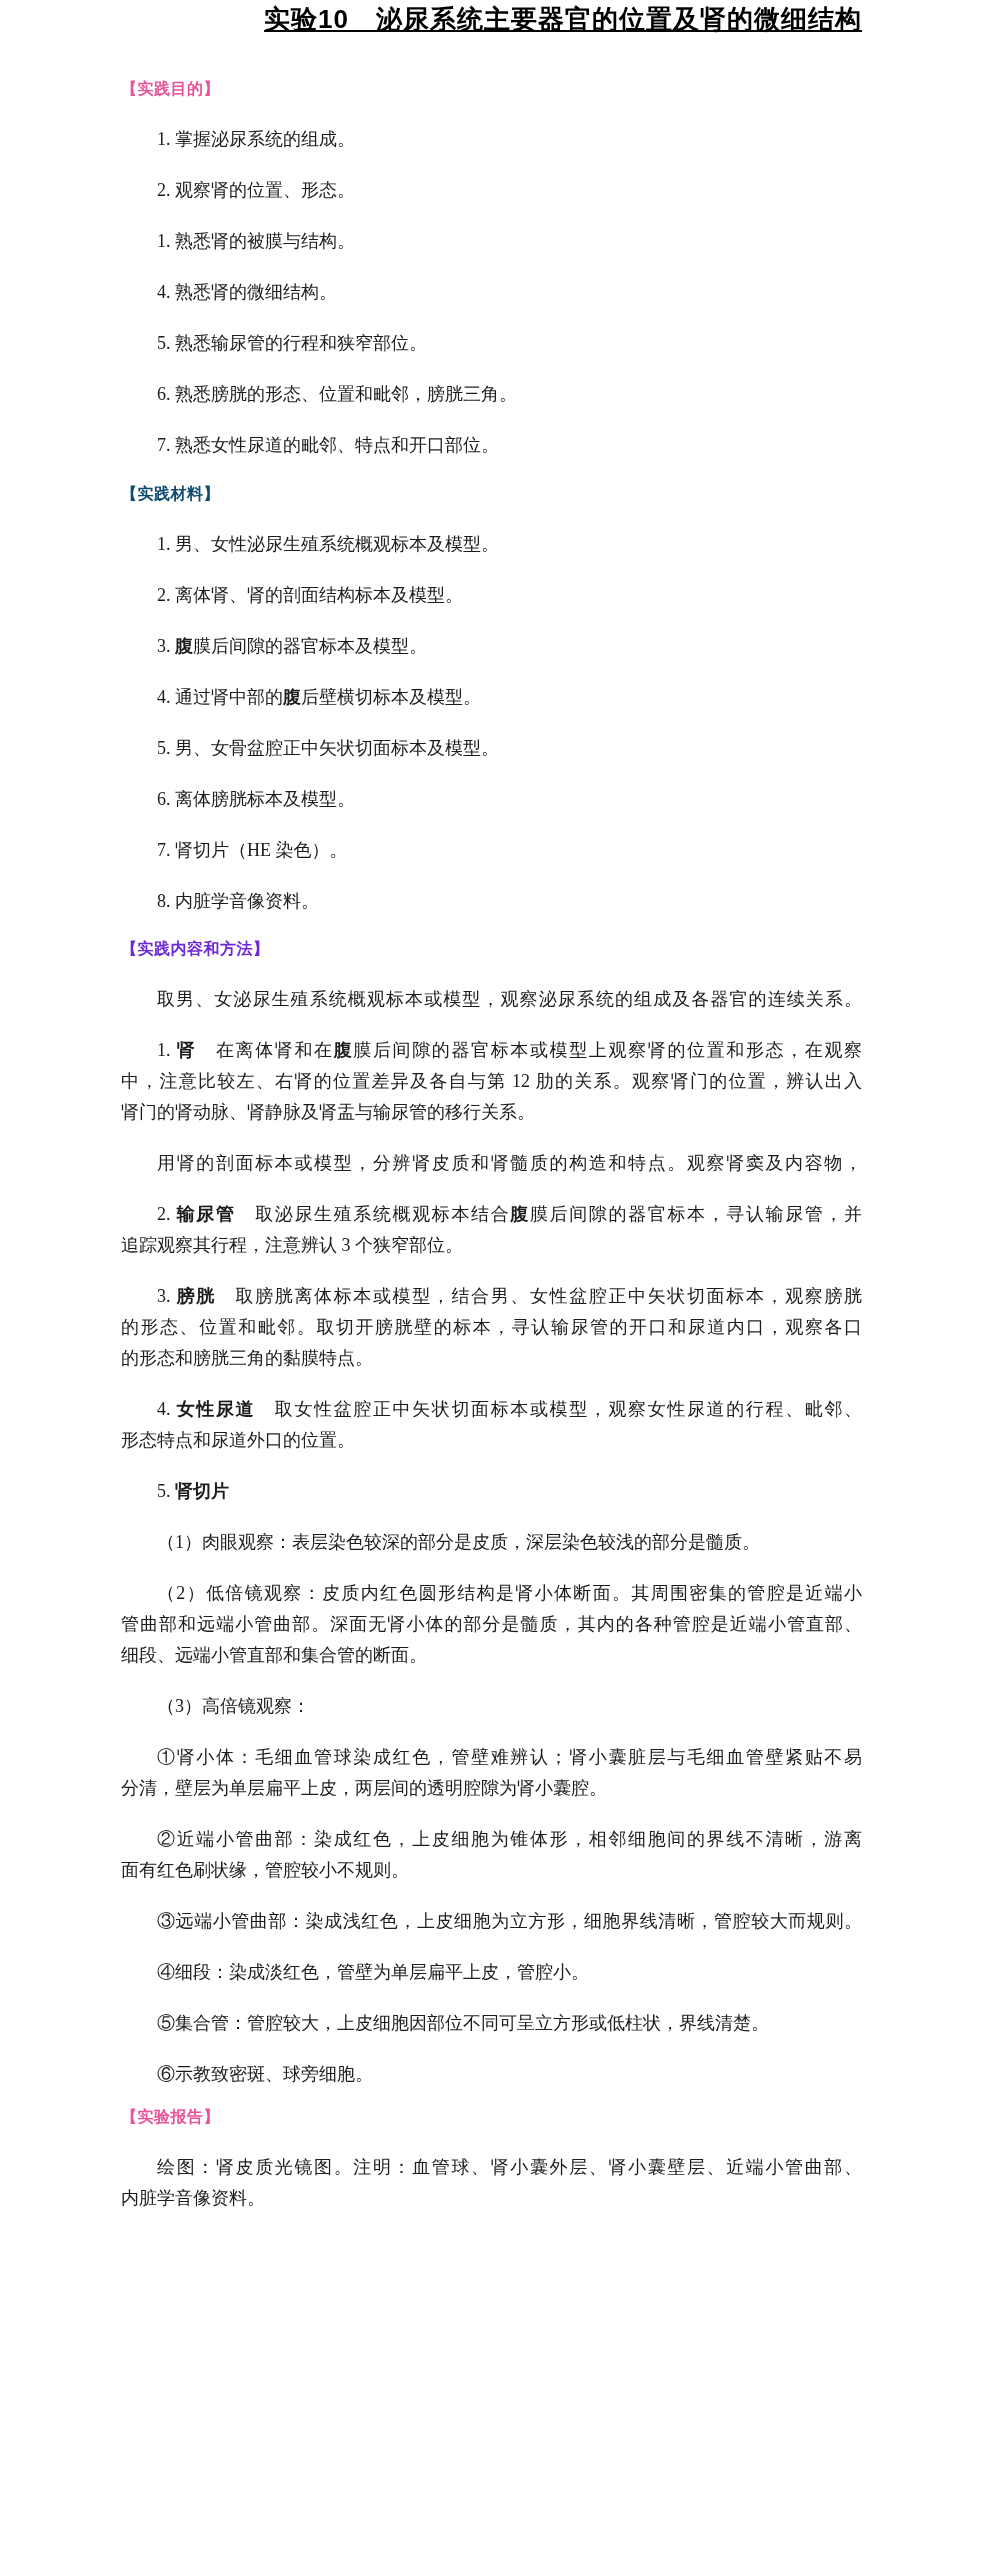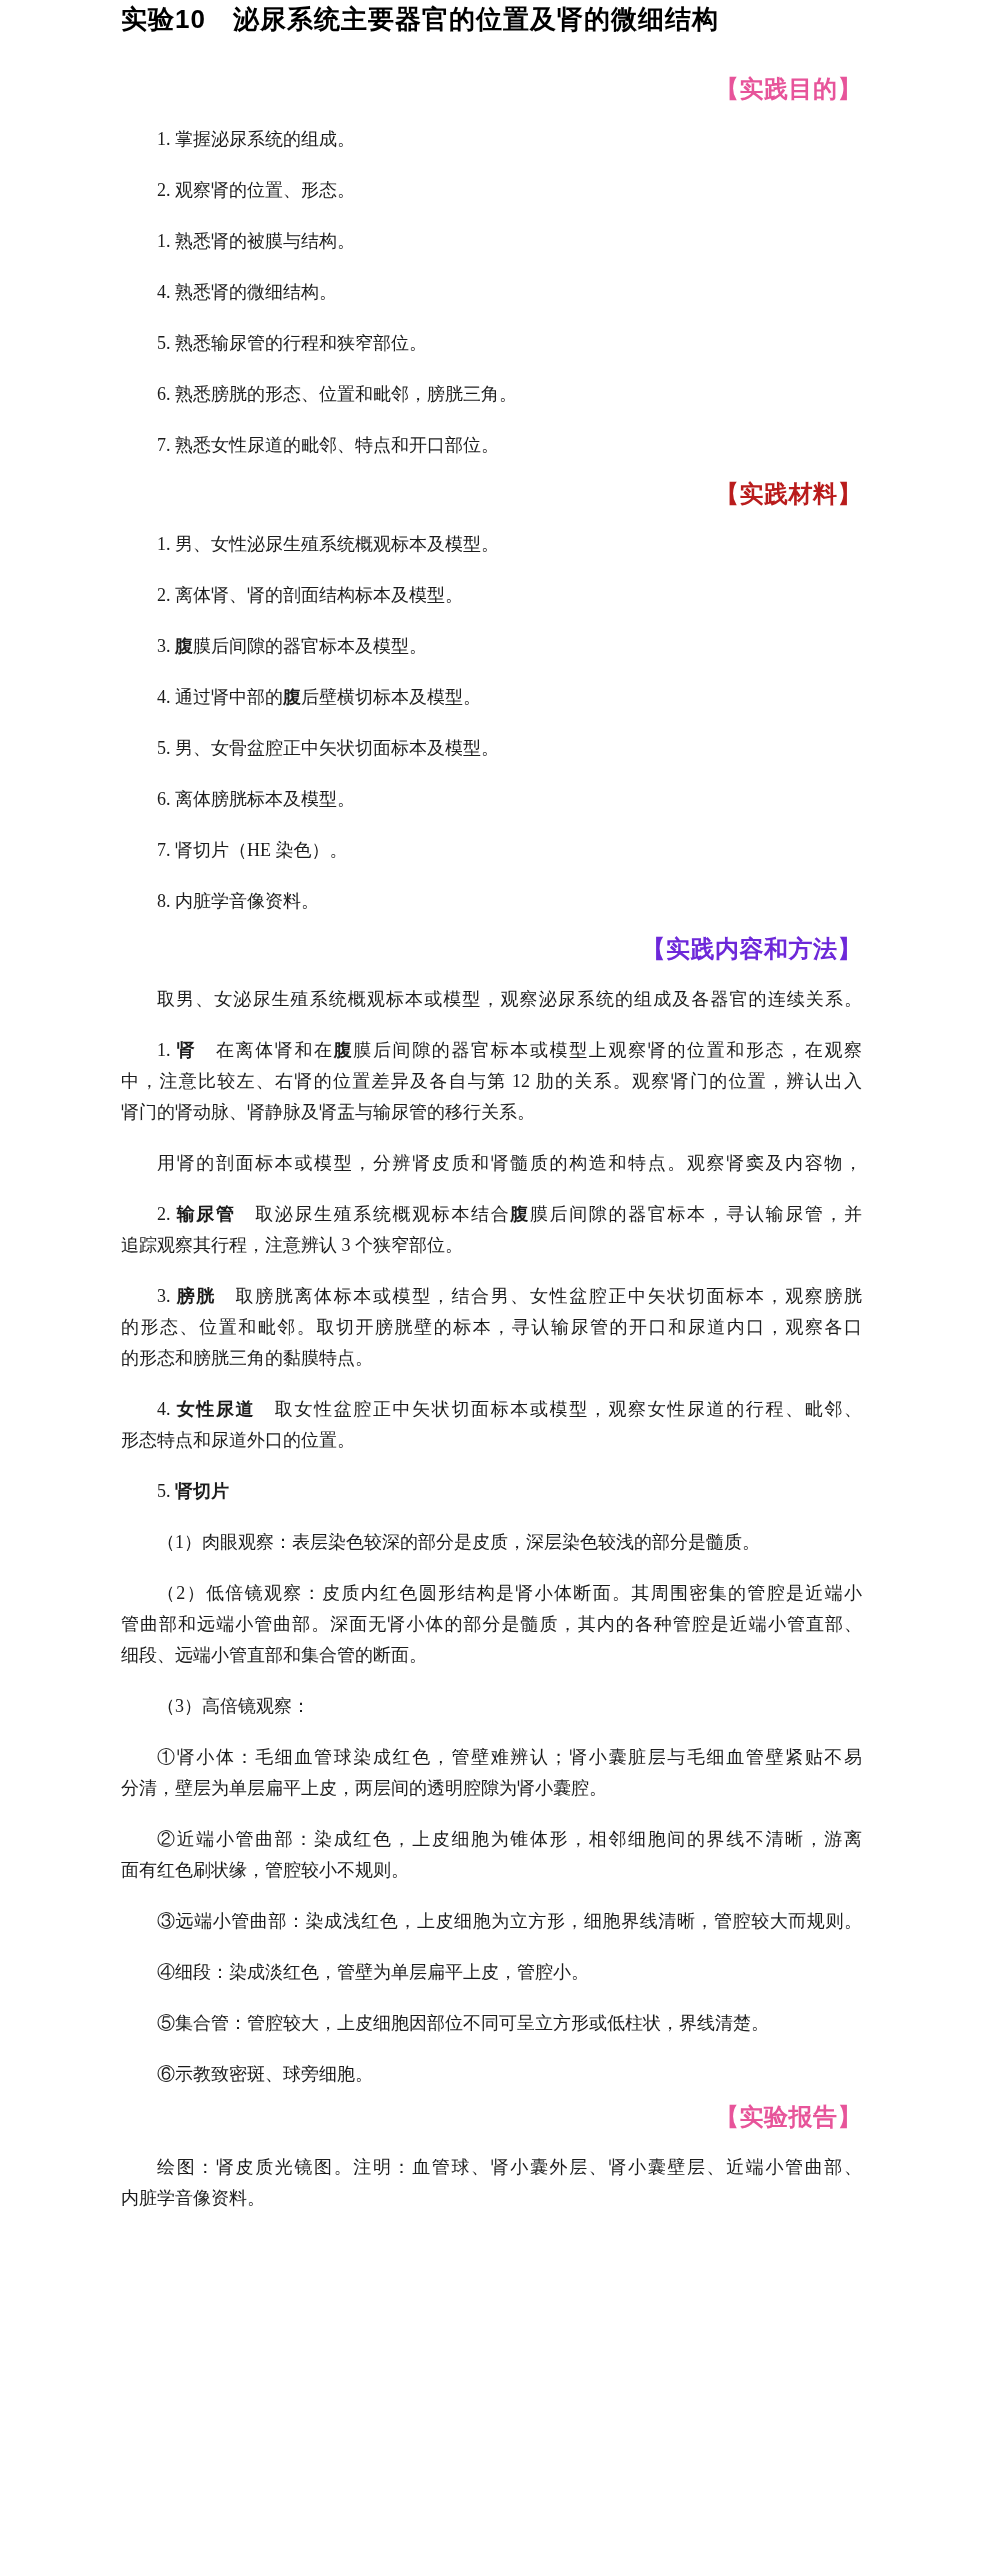--- a/index.html
+++ b/index.html
@@ -12,34 +12,34 @@
     color:#1c1c1c;
   }
   .inner{padding:3.1px 130px 0 121px;}
   .title{
     margin:0;
     font-family:"Liberation Sans", sans-serif;
     font-weight:bold;
     font-size:26px;
     line-height:32px;
     letter-spacing:1px;
-    text-align:left;
+    text-align:right;
     color:#000000;
     white-space:nowrap;
+    text-decoration:underline;
   }
   .sec{
     font-family:"Liberation Sans", sans-serif;
     font-weight:bold;
-    font-size:24px;
+    font-size:16px;
     line-height:30px;
     letter-spacing:0.5px;
     color:#e7549a;
     margin:17.5px 0 2.1px 0;
     white-space:nowrap;
-    text-align:right;
   }
   .sec.first{margin-top:39px;}
   .sec.report{margin-top:12.4px;}
   .ln{
     font-size:18px;
     line-height:31px;
     white-space:nowrap;
   }
   .ln.indent{text-indent:36px;margin-top:20px;}
   .ln.just{
@@ -64,21 +64,21 @@
     <div>
         <div class="ln indent"><span>1. 掌握泌尿系统的组成。</span></div>
         <div class="ln indent"><span>2. 观察肾的位置、形态。</span></div>
         <div class="ln indent"><span>1. 熟悉肾的被膜与结构。</span></div>
         <div class="ln indent"><span>4. 熟悉肾的微细结构。</span></div>
         <div class="ln indent"><span>5. 熟悉输尿管的行程和狭窄部位。</span></div>
         <div class="ln indent"><span>6. 熟悉膀胱的形态、位置和毗邻，膀胱三角。</span></div>
         <div class="ln indent"><span>7. 熟悉女性尿道的毗邻、特点和开口部位。</span></div>
       </div>
 
-    <div class="sec" style="color: #b91c1c;">【实践材料】</div>
+    <div class="sec" style="color: #0c4a6e;">【实践材料】</div>
     <div>
         <div class="ln indent"><span>1. 男、女性泌尿生殖系统概观标本及模型。</span></div>
         <div class="ln indent"><span>2. 离体肾、肾的剖面结构标本及模型。</span></div>
         <div class="ln indent"><span>3. </span><span class="b">腹</span><span>膜后间隙的器官标本及模型。</span></div>
         <div class="ln indent"><span>4. 通过肾中部的</span><span class="b">腹</span><span>后壁横切标本及模型。</span></div>
         <div class="ln indent"><span>5. 男、女骨盆腔正中矢状切面标本及模型。</span></div>
         <div class="ln indent"><span>6. 离体膀胱标本及模型。</span></div>
         <div class="ln indent"><span>7. 肾切片（HE 染色）。</span></div>
         <div class="ln indent"><span>8. 内脏学音像资料。</span></div>
       </div>

